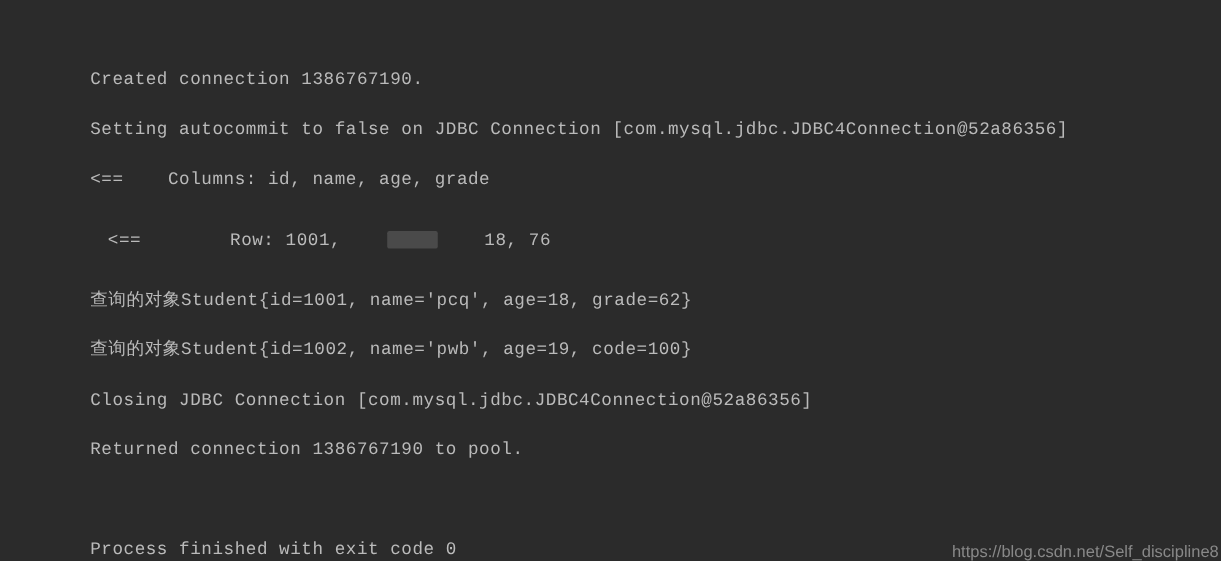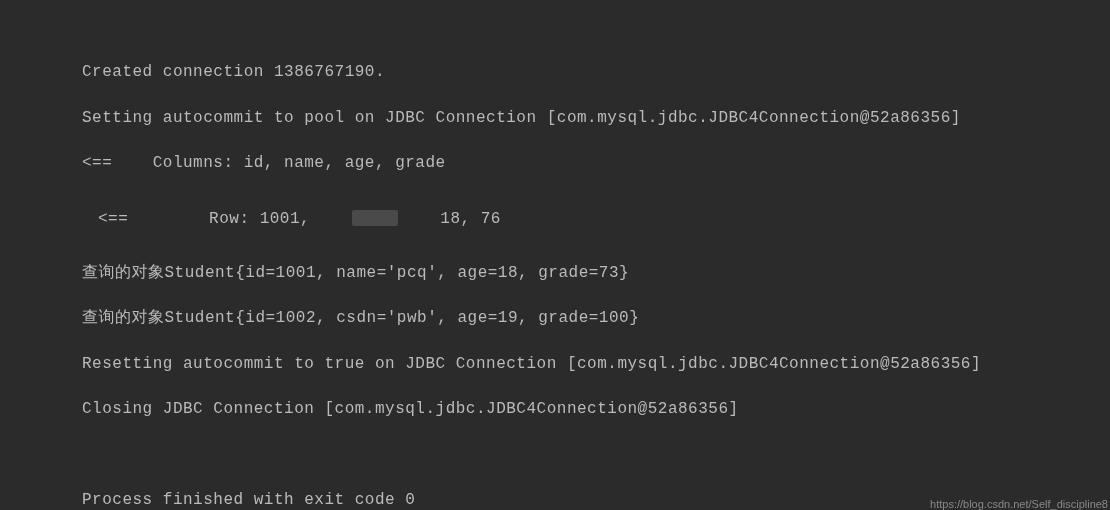--- a/index.html
+++ b/index.html
@@ -31,37 +31,37 @@
       vertical-align: middle;
       border-radius: 2px;
       position: relative;
       top: -1px;
     }
     .watermark {
       position: absolute;
       bottom: 16px;
       right: 18px;
       color: #888;
-      font-size: 11px;
+      font-size: 15px;
       font-family: Arial, sans-serif;
       letter-spacing: 0;
     }
     .spacer {
       height: 29.5px;
     }
   </style>
 </head>
 <body>
 
 <div>
   <div class="console-line">Created connection 1386767190.</div>
-  <div class="console-line">Setting autocommit to pool on JDBC Connection [com.mysql.jdbc.JDBC4Connection@52a86356]</div>
+  <div class="console-line">Setting autocommit to false on JDBC Connection [com.mysql.jdbc.JDBC4Connection@52a86356]</div>
   <div class="console-line">&lt;==    Columns: id, name, age, grade</div>
   <div class="console-line"><span>&lt;==        Row: 1001, </span><span class="obscured"></span><span> 18, 76</span></div>
-  <div class="console-line">查询的对象Student{id=1001, name='pcq', age=18, grade=73}</div>
-  <div class="console-line">查询的对象Student{id=1002, csdn='pwb', age=19, grade=100}</div>
-  <div class="console-line">Resetting autocommit to true on JDBC Connection [com.mysql.jdbc.JDBC4Connection@52a86356]</div>
+  <div class="console-line">查询的对象Student{id=1001, name='pcq', age=18, grade=62}</div>
+  <div class="console-line">查询的对象Student{id=1002, name='pwb', age=19, code=100}</div>
   <div class="console-line">Closing JDBC Connection [com.mysql.jdbc.JDBC4Connection@52a86356]</div>
+  <div class="console-line">Returned connection 1386767190 to pool.</div>
   <div class="spacer"></div>
   <div class="console-line">Process finished with exit code 0</div>
 </div>
 
 <div class="watermark">https://blog.csdn.net/Self_discipline8</div>
 
 </body></html>

